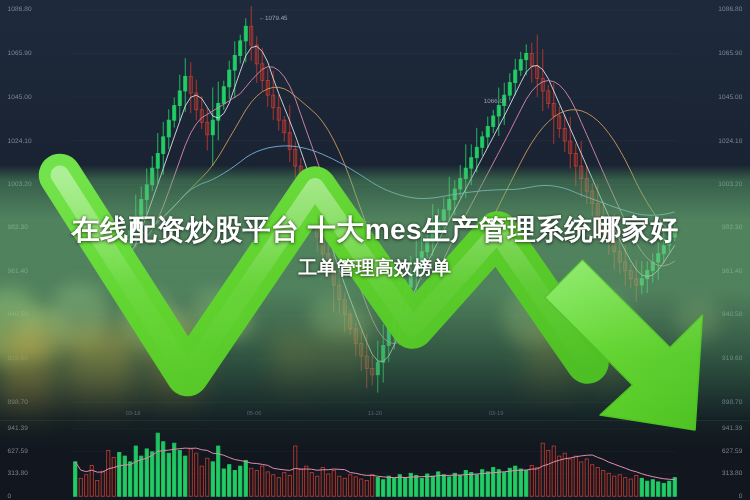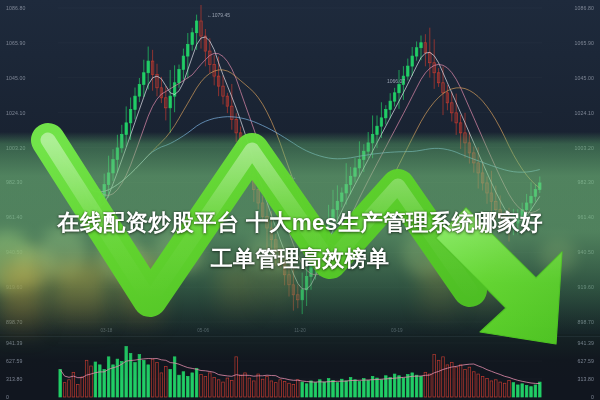--- a/index.html
+++ b/index.html
@@ -80,24 +80,23 @@
   .headline {
     position:absolute;
     left:0; width:600px;
     text-align:center;
     color:#ffffff;
     font-weight:bold;
     font-family:"Liberation Sans", sans-serif;
     text-shadow:0 1px 3px rgba(0,0,0,0.55), 0 0 2px rgba(0,0,0,0.4);
     letter-spacing:0.3px;
     white-space:nowrap;
-    margin-top:39px;
   }
   .headline.l1 { top:168px; font-size:22.5px; }
-  .headline.l2 { top:205px; font-size:22px; }
+  .headline.l2 { top:205px; font-size:15px; }
 </style>
 </head>
 <body>
 
 <div id="stage">
 
   <div class="chart-bg"></div>
 
   <div class="panel-main">
     <svg width="600" height="334" viewBox="0 0 600 334" style="position:absolute;left:0;top:0;">

